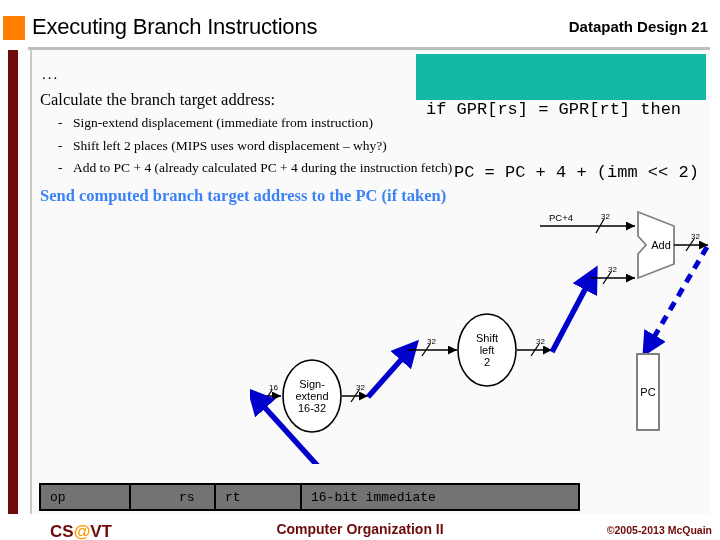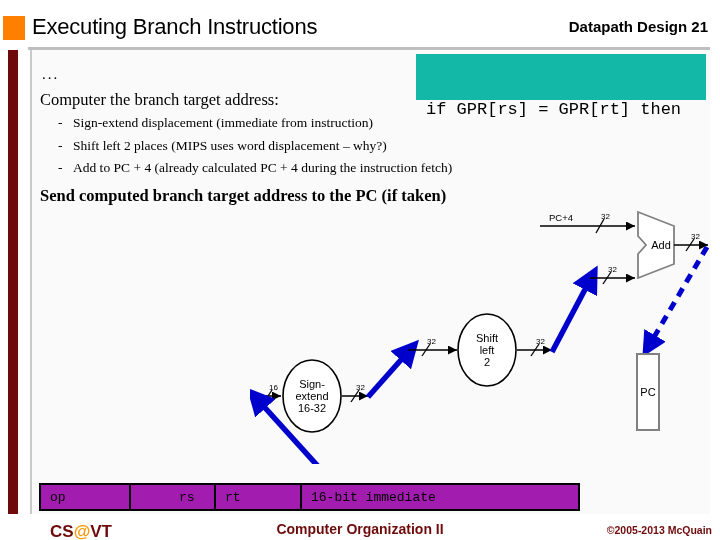--- a/index.html
+++ b/index.html
@@ -123,33 +123,33 @@
   .bullet::before {
     content: "-";
     position: absolute;
     left: 2px; top: 0;
   }
   .closing {
     position: absolute;
     left: 40px; top: 180px;
     font-size: 16.5px;
     font-weight: bold;
-    color: #000000;
+    color: #3b82f6;
     white-space: nowrap;
   }
 
   
   .instr-table {
     position: absolute;
     left: 39px; top: 477px;
     width: 541px; height: 28px;
     display: flex;
     border: 2px solid #000;
     box-sizing: border-box;
-    background: #a21caf;
+    background: #737373;
   }
   .instr-cell {
     border-right: 2px solid #000;
     box-sizing: border-box;
     font-family: "Liberation Mono", monospace;
     font-size: 13px;
     color: #000;
     display: flex;
     align-items: center;
     padding-left: 9px;
@@ -216,24 +216,25 @@
   </div>
   <div class="hdr-rule"></div>
 
   <div class="left-bar-red"></div>
   <div class="left-bar-gray"></div>
 
   <div class="body-panel"></div>
 
   <div class="code-box">
     <div class="code-line">if GPR[rs] = GPR[rt] then</div>
+    <div class="code-line l2">PC = PC + 4 + (imm &lt;&lt; 2)</div>
   </div>
 
   <div class="ellipsis">...</div>
-  <div class="lead">Computer the branch target address:</div>
+  <div class="lead">Calculate the branch target address:</div>
 
   <div class="bullets">
     <div class="bullet">Sign-extend displacement (immediate from instruction)</div>
     <div class="bullet">Shift left 2 places (MIPS uses word displacement – why?)</div>
     <div class="bullet small">Add to PC + 4 (already calculated PC + 4 during the instruction fetch)</div>
   </div>
 
   <div class="closing">Send computed branch target address to the PC (if taken)</div>
 
   <div class="diagram">

